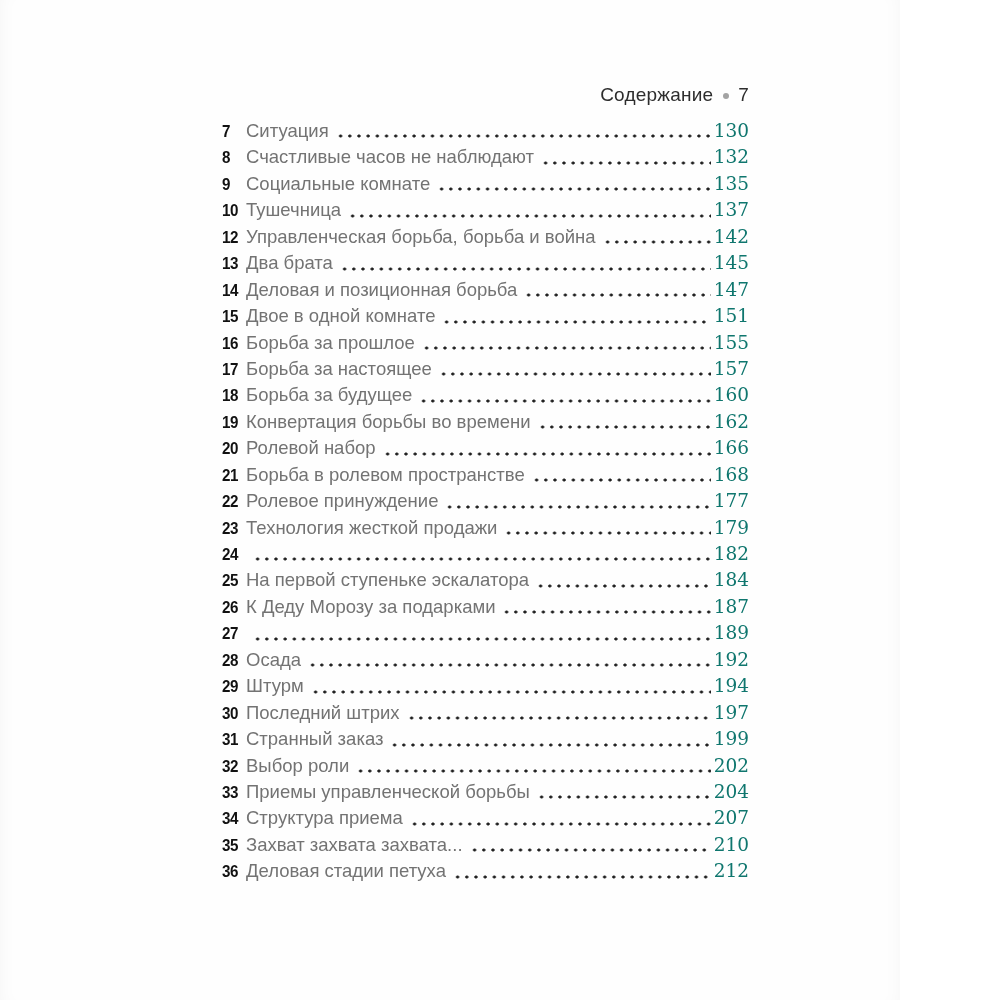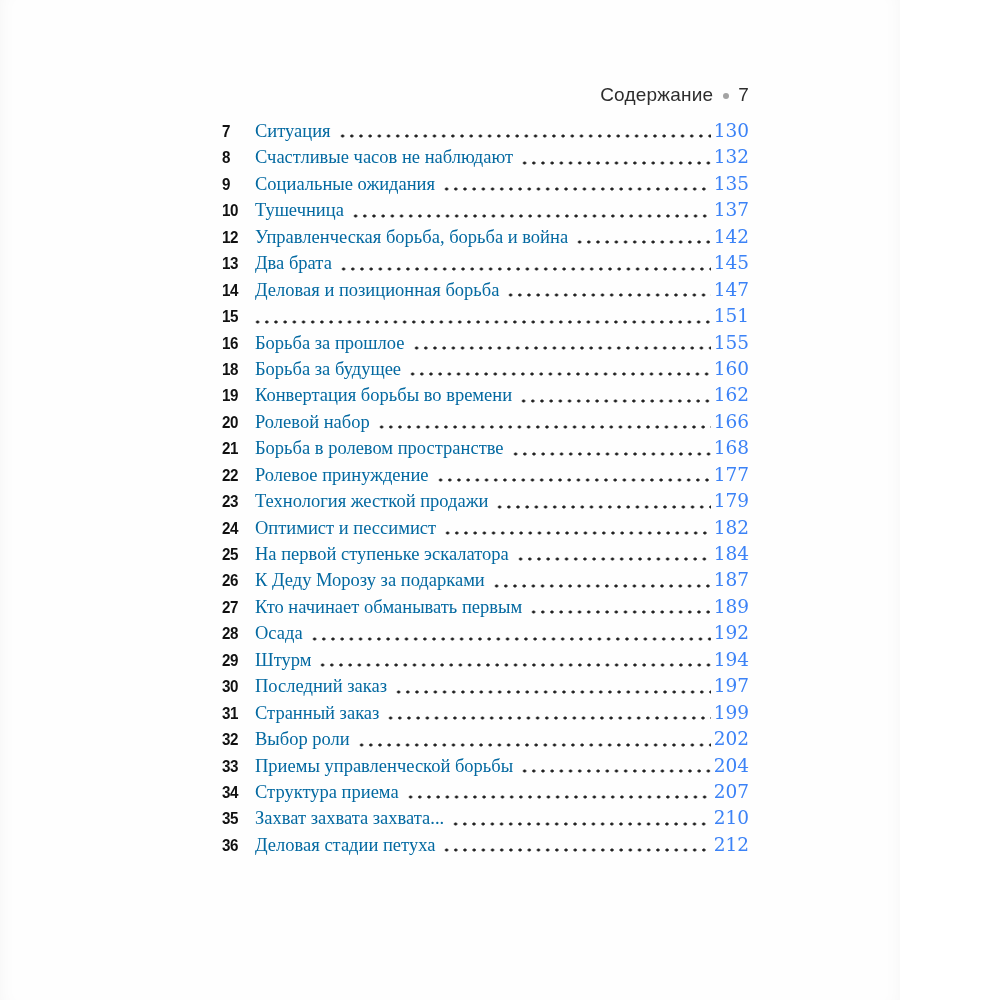--- a/index.html
+++ b/index.html
@@ -68,41 +68,40 @@
     font-weight: 700;
     font-size: 16.5px;
     color: #111111;
     letter-spacing: -0.5px;
     transform: scaleX(0.92);
     transform-origin: left center;
   }
 
   .chapter-title {
     flex: 0 0 auto;
-    margin-left: 9px;
-    font-family: Liberation Serif, serif;
+    font-family: Liberation Sans, sans-serif;
     font-size: 18.5px;
-    color: #0369a1;
+    color: #737373;
   }
 
   .dot-leader {
     flex: 1 1 auto;
     align-self: stretch;
     margin: 0 3px 0 5px;
     background-image: radial-gradient(circle, #1f1f1f 1.35px, rgba(0,0,0,0) 1.75px);
     background-size: 9.2px 6px;
     background-repeat: repeat-x;
     background-position: 2px calc(100% - 5px);
   }
 
   .page-num {
     flex: 0 0 auto;
     font-family: "DejaVu Serif", "Liberation Serif", serif;
     font-size: 18.5px;
-    color: #3b82f6;
+    color: #0f766e;
   }
 </style>
 </head>
 <body>
 
 <div class="scan-page">
 
   <div class="running-head">
     <span>Содержание</span>
     <span class="dot-sep"></span>
@@ -119,21 +118,21 @@
 
   <div class="toc-row">
     <span class="chapter-num">8</span>
     <span class="chapter-title">Счастливые часов не наблюдают</span>
     <span class="dot-leader"></span>
     <span class="page-num">132</span>
   </div>
 
   <div class="toc-row">
     <span class="chapter-num">9</span>
-    <span class="chapter-title">Социальные ожидания</span>
+    <span class="chapter-title">Социальные комнате</span>
     <span class="dot-leader"></span>
     <span class="page-num">135</span>
   </div>
 
   <div class="toc-row">
     <span class="chapter-num">10</span>
     <span class="chapter-title">Тушечница</span>
     <span class="dot-leader"></span>
     <span class="page-num">137</span>
   </div>
@@ -155,31 +154,38 @@
 
   <div class="toc-row">
     <span class="chapter-num">14</span>
     <span class="chapter-title">Деловая и позиционная борьба</span>
     <span class="dot-leader"></span>
     <span class="page-num">147</span>
   </div>
 
   <div class="toc-row">
     <span class="chapter-num">15</span>
+    <span class="chapter-title">Двое в одной комнате</span>
     <span class="dot-leader"></span>
     <span class="page-num">151</span>
   </div>
 
   <div class="toc-row">
     <span class="chapter-num">16</span>
     <span class="chapter-title">Борьба за прошлое</span>
     <span class="dot-leader"></span>
     <span class="page-num">155</span>
   </div>
 
+  <div class="toc-row">
+    <span class="chapter-num">17</span>
+    <span class="chapter-title">Борьба за настоящее</span>
+    <span class="dot-leader"></span>
+    <span class="page-num">157</span>
+  </div>
 
   <div class="toc-row">
     <span class="chapter-num">18</span>
     <span class="chapter-title">Борьба за будущее</span>
     <span class="dot-leader"></span>
     <span class="page-num">160</span>
   </div>
 
   <div class="toc-row">
     <span class="chapter-num">19</span>
@@ -211,63 +217,61 @@
 
   <div class="toc-row">
     <span class="chapter-num">23</span>
     <span class="chapter-title">Технология жесткой продажи</span>
     <span class="dot-leader"></span>
     <span class="page-num">179</span>
   </div>
 
   <div class="toc-row">
     <span class="chapter-num">24</span>
-    <span class="chapter-title">Оптимист и пессимист</span>
     <span class="dot-leader"></span>
     <span class="page-num">182</span>
   </div>
 
   <div class="toc-row">
     <span class="chapter-num">25</span>
     <span class="chapter-title">На первой ступеньке эскалатора</span>
     <span class="dot-leader"></span>
     <span class="page-num">184</span>
   </div>
 
   <div class="toc-row">
     <span class="chapter-num">26</span>
     <span class="chapter-title">К Деду Морозу за подарками</span>
     <span class="dot-leader"></span>
     <span class="page-num">187</span>
   </div>
 
   <div class="toc-row">
     <span class="chapter-num">27</span>
-    <span class="chapter-title">Кто начинает обманывать первым</span>
     <span class="dot-leader"></span>
     <span class="page-num">189</span>
   </div>
 
   <div class="toc-row">
     <span class="chapter-num">28</span>
     <span class="chapter-title">Осада</span>
     <span class="dot-leader"></span>
     <span class="page-num">192</span>
   </div>
 
   <div class="toc-row">
     <span class="chapter-num">29</span>
     <span class="chapter-title">Штурм</span>
     <span class="dot-leader"></span>
     <span class="page-num">194</span>
   </div>
 
   <div class="toc-row">
     <span class="chapter-num">30</span>
-    <span class="chapter-title">Последний заказ</span>
+    <span class="chapter-title">Последний штрих</span>
     <span class="dot-leader"></span>
     <span class="page-num">197</span>
   </div>
 
   <div class="toc-row">
     <span class="chapter-num">31</span>
     <span class="chapter-title">Странный заказ</span>
     <span class="dot-leader"></span>
     <span class="page-num">199</span>
   </div>

